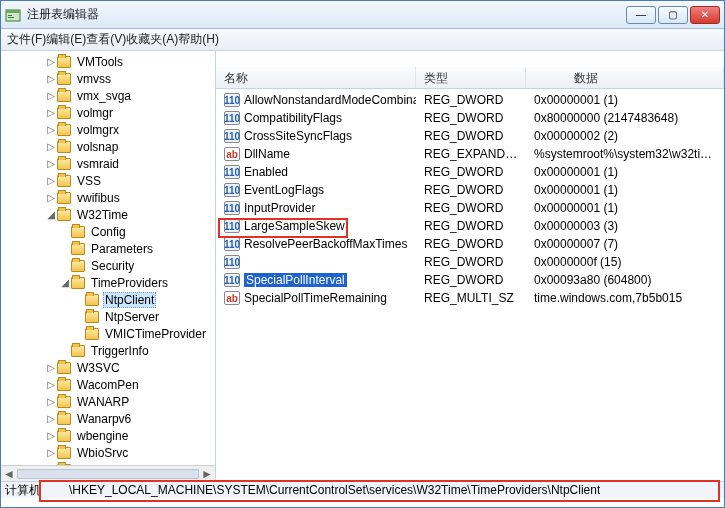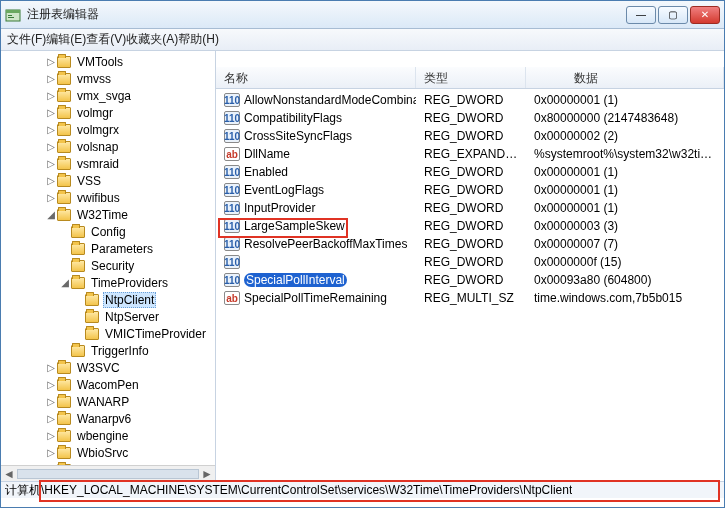--- a/index.html
+++ b/index.html
@@ -25,23 +25,23 @@
 .listhdr div { border-right:1px solid #dce4ee; padding:3px 8px; color:#333;}
 .col-n{width:200px;} .col-t{width:110px;} .col-d{flex:1;margin-left:40px;}
 .row { display:flex; height:18px; align-items:center; }
 .row .cell{ padding:0 8px; overflow:hidden; text-overflow:ellipsis; white-space:nowrap;}
 .row .cell.n{width:200px; display:flex; align-items:center; gap:4px;}
 .row .cell.t{width:110px;}
 .row .cell.d{flex:1;}
 .vicon { width:16px; height:14px; border:1px solid #8a8a8a; border-radius:2px; display:flex; align-items:center; justify-content:center; font-size:10px; font-weight:bold;}
 .vicon.str{ background:#fff; color:#c63a2a;}
 .vicon.bin{ background:#eaf2fb; color:#2a5faa;}
-.row.hl .cell.n .nametext{ background:#1e62d0; color:#fff; padding:0 2px;border-radius:7px;}
+.row.hl .cell.n .nametext{ background:#1e62d0; color:#fff; padding:0 2px;}
 .redbox1{ position:absolute; border:2px solid #e03324; pointer-events:none;}
-.statusbar { height:17px; border-top:1px solid #c7d3e2; display:flex; align-items:center; padding:0 4px; background:#f1f5fa; position:relative;}
+.statusbar { height:17px; border-top:1px solid #c7d3e2; display:flex; align-items:center; padding:0 4px; background:#f1f5fa; position:relative;gap:28px;}
 .statusbar .path{ white-space:nowrap; overflow:hidden;}
 .scrollstub{position:absolute; bottom:0; left:0; right:0; height:16px; background:#f0f0f0; border-top:1px solid #d0d0d0; display:flex; justify-content:space-between; align-items:center; padding:0 2px; font-size:9px; color:#666;}
 .scrollstub .thumb{flex:1; height:10px; margin:0 2px; background:#d9e2ec; border:1px solid #b9c6d4;}
 .tree-inner{padding-bottom:18px;}
 </style>
 </head>
 <body>
 
 <div class="titlebar">
   <svg class="ticon" viewBox="0 0 16 16">

